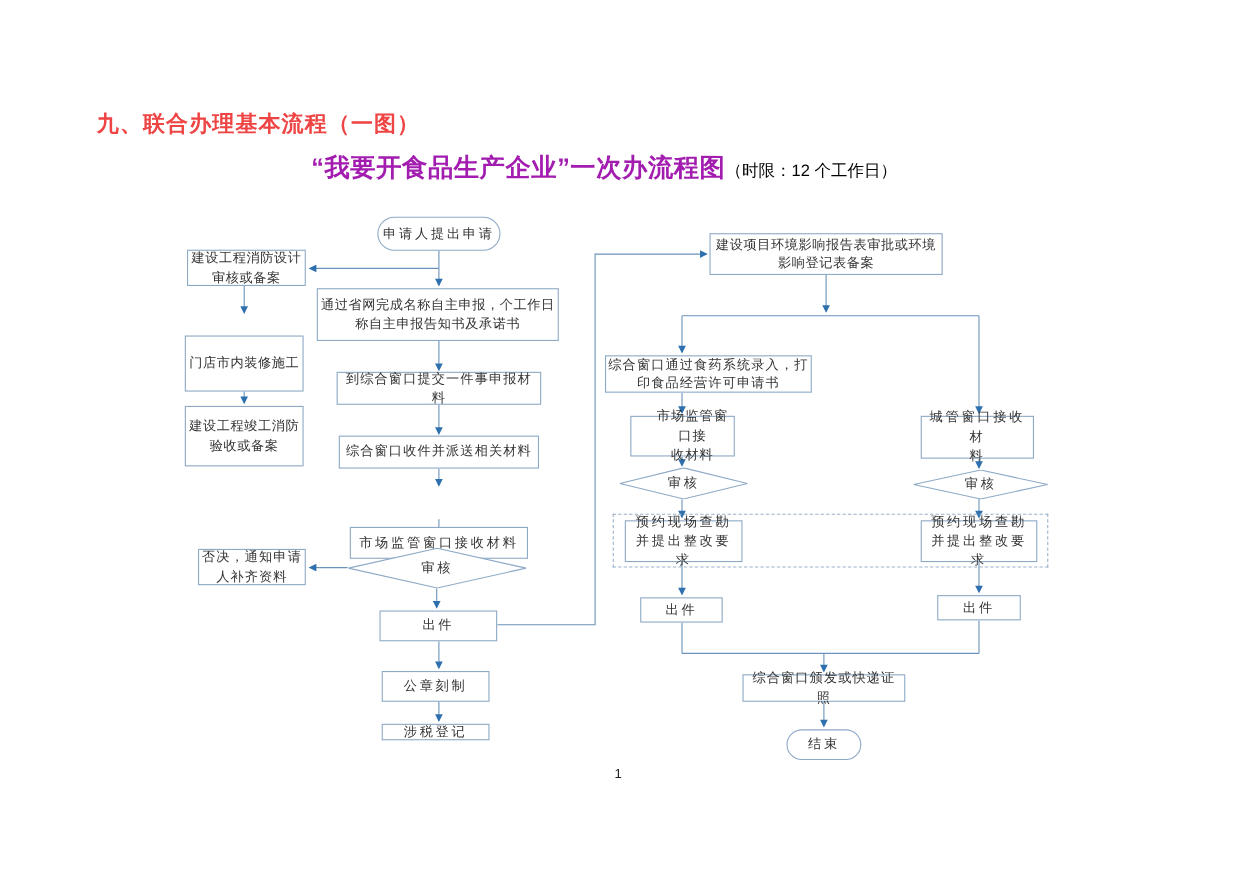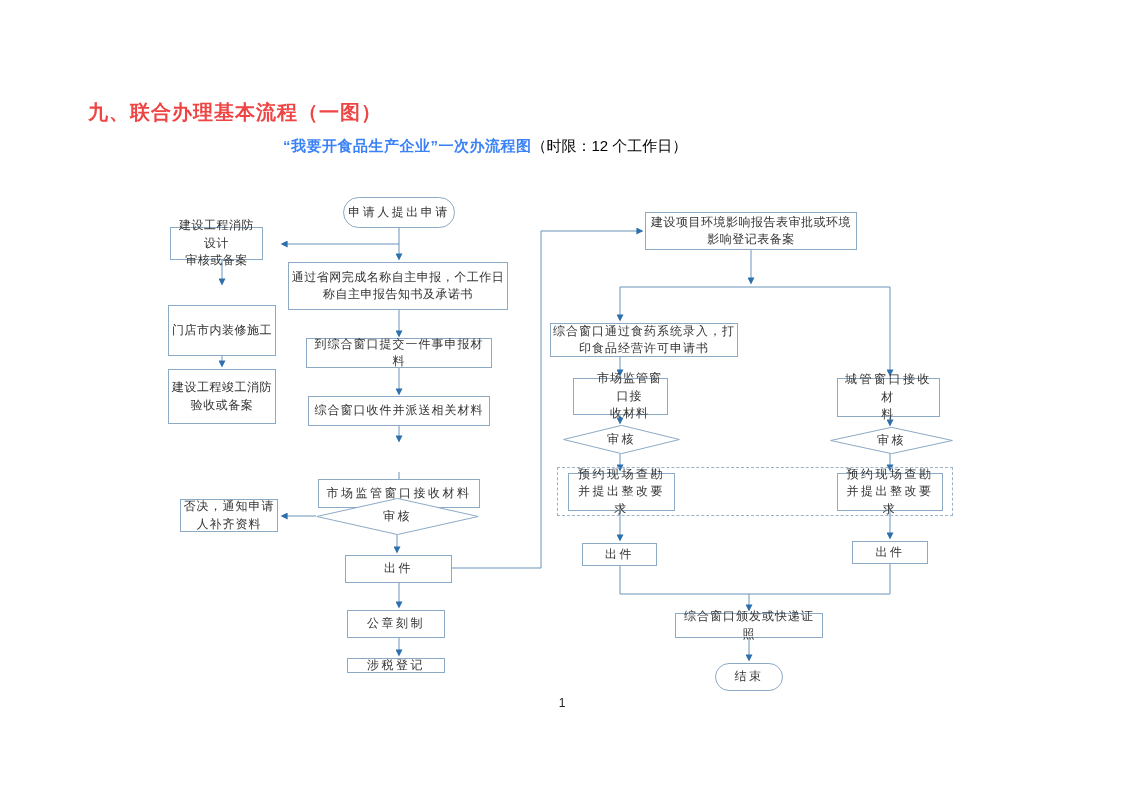--- a/index.html
+++ b/index.html
@@ -10,21 +10,21 @@
     color:#000;
   }
   .doc-heading{
     position:absolute;left:88px;top:99px;
     font-size:20px;font-weight:bold;color:#ef4444;letter-spacing:1px;
     white-space:nowrap;
   }
   .doc-title{
     position:absolute;left:283px;top:137px;white-space:nowrap;
   }
-  .t-main{font-size:15px;font-weight:bold;color:#3b82f6;letter-spacing:.5px;}
+  .t-main{font-size:23px;font-weight:bold;color:#a21caf;letter-spacing:.5px;}
   .t-note{font-size:15px;font-weight:normal;color:#000;}
   .page-num{
     position:absolute;left:552px;top:696px;width:20px;text-align:center;
     font-size:12px;color:#222;
   }
   #connectors{position:absolute;left:0;top:0;width:1122px;height:793px;}
   .dashed-group{
     position:absolute;left:557px;top:467px;width:396px;height:49px;
     border:1px dashed #9ab1c9;box-sizing:border-box;background:transparent;
   }
@@ -83,21 +83,21 @@
     <path d="M620,594 H890"></path>
     <path d="M749,594 V610" marker-end="url(#arr)"></path>
     <path d="M749,638 V660" marker-end="url(#arr)"></path>
   </g>
 </svg>
 
 <div class="dashed-group"></div>
 
 <div class="node stadium sp2" style="left:343px;top:197px;width:112px;height:31px;">申请人提出申请</div>
 
-<div class="node sp05" style="left:170px;top:227px;width:93px;height:33px;">建设工程消防设计
+<div class="node sp05" style="left:170px;top:227px;width:108px;height:33px;">建设工程消防设计
 审核或备案</div>
 <div class="node sp05" style="left:168px;top:305px;width:108px;height:51px;">门店市内装修施工</div>
 <div class="node sp05" style="left:168px;top:369px;width:108px;height:55px;">建设工程竣工消防
 验收或备案</div>
 
 <div class="node sp05" style="left:288px;top:262px;width:220px;height:48px;">通过省网完成名称自主申报，个工作日
 称自主申报告知书及承诺书</div>
 <div class="node" style="left:306px;top:338px;width:186px;height:30px;">到综合窗口提交一件事申报材料</div>
 <div class="node" style="left:308px;top:396px;width:182px;height:30px;">综合窗口收件并派送相关材料</div>
 <div class="node sp2" style="left:318px;top:443px;width:162px;height:29px;margin-top:36px;">市场监管窗口接收材料</div>

